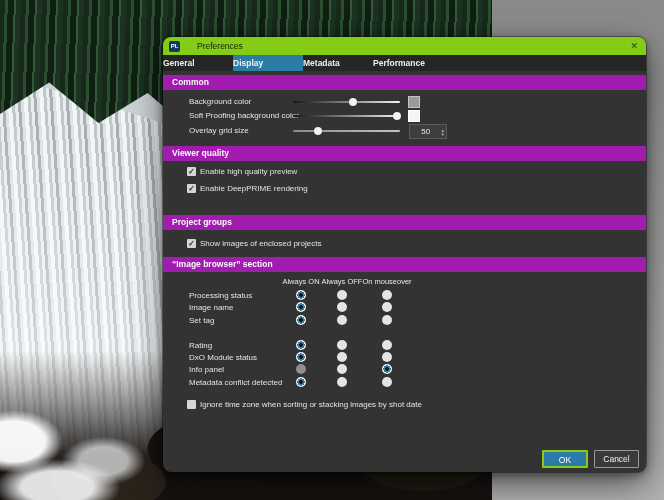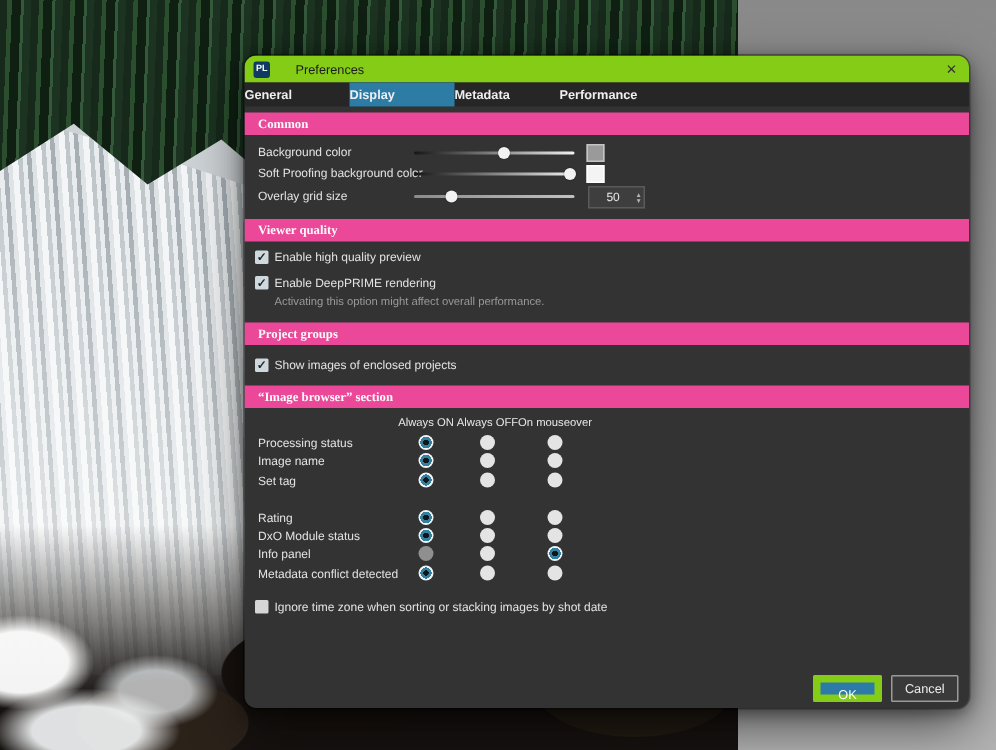--- a/index.html
+++ b/index.html
@@ -40,26 +40,26 @@
     outline:1px solid rgba(0,0,0,.35);}
   .titlebar{position:absolute;left:0;top:0;width:100%;height:18px;background:#84cc16;display:flex;align-items:center;gap:12px;}
   .app-icon{width:11px;height:11px;margin-left:6px;border-radius:2px;background:#0f3a63;
     color:#fff;font-size:6px;font-weight:bold;display:flex;align-items:center;justify-content:center;}
   .win-title{margin-left:5px;font-size:8.5px;color:#1c1c1c;}
   .close-btn{margin-left:auto;margin-right:8px;font-size:9px;color:#333;line-height:18px;cursor:default;}
   .tabbar{position:absolute;left:0;top:18px;width:100%;height:16px;background:#262626;display:flex;}
   .tab{width:70px;text-align:left;line-height:16px;font-size:8.5px;font-weight:bold;color:#efefef;}
   .tab.active{background:#2d7ca6;}
 
-  .strip{position:absolute;left:0;width:100%;height:15px;background:#ec4899;
-    font-size:8.5px;font-weight:bold;color:#fafafa;line-height:15px;font-family:Liberation Serif, serif;}
+  .strip{position:absolute;left:0;width:100%;height:15px;background:#a21caf;
+    font-size:8.5px;font-weight:bold;color:#fafafa;line-height:15px;}
   .strip span{margin-left:9px;}
 
   .lbl{font-size:8px;color:#e3e3e3;white-space:nowrap;}
-  .row{position:absolute;left:0;width:100%;}
+  .row{position:absolute;left:17px;width:100%;}
 
   
   .slider{position:absolute;left:113px;top:1px;width:107px;height:11px;}
   .track{position:absolute;left:0;right:0;top:5px;height:2px;border-radius:1px;}
   .grad .track{background:linear-gradient(90deg,#161616,#f2f2f2);}
   .plain .track{background:linear-gradient(90deg,#8b8b8b,#c2c2c2);}
   .thumb{position:absolute;top:2px;width:8px;height:8px;border-radius:50%;background:#f2f2f2;transform:translateX(-50%);
     box-shadow:0 0 1px rgba(0,0,0,.6);}
   .swatch{position:absolute;left:228px;top:1px;width:10px;height:10px;}
   .swatch.gray{background:#9a9a9a;border:1px solid #c4c4c4;}
@@ -81,21 +81,21 @@
   
   .col-head{position:absolute;transform:translateX(-50%);font-size:7.5px;color:#e8e8e8;white-space:nowrap;top:0;}
   .radio{position:absolute;top:1px;width:10px;height:10px;border-radius:50%;}
   .radio.on{background:radial-gradient(circle,#0e171c 0 1.8px,#35809f 1.8px 3.8px,#eef4f7 3.8px);}
   .radio.off{background:#e4e4e4;}
   .radio.disabled{background:#8f8f8f;}
   .r1{left:116px;} .r2{left:157px;} .r3{left:202px;}
 
   
   .btn{position:absolute;top:413px;height:18px;font-size:8.5px;text-align:center;line-height:17px;border-radius:1px;box-sizing:border-box;}
-  .btn-ok{left:379px;width:46px;background:#2b7aa8;border:5px solid #84cc16;color:#ffffff;}
+  .btn-ok{left:379px;width:46px;background:#2b7aa8;border:2px solid #84cc16;color:#ffffff;}
   .btn-cancel{left:431px;width:45px;background:#3a3a3a;border:1px solid #9a9a9a;color:#ededed;}
 </style>
 </head>
 <body>
 
 <div class="photo">
   <div class="fall"></div>
   <div class="forest"></div>
   <div class="rocks"></div>
   <div class="foam"></div>
@@ -161,23 +161,20 @@
         <span class="mark">✓</span>
       </span>
     <span class="cb-label lbl">Enable high quality preview</span>
   </div>
   <div class="row" style="top:146px;height:12px;">
     <span class="cbx">
         <span class="mark">✓</span>
       </span>
     <span class="cb-label lbl">Enable DeepPRIME rendering</span>
   </div>
-  <div class="row" style="top:158px;height:12px;">
-    <span class="caption">Activating this option might affect overall performance.</span>
-  </div>
 
   <div class="strip" style="top:178px;">
     <span>Project groups</span></div>
 
   <div class="row" style="top:201px;height:12px;">
     <span class="cbx">
         <span class="mark">✓</span>
       </span>
     <span class="cb-label lbl">Show images of enclosed projects</span>
   </div>

